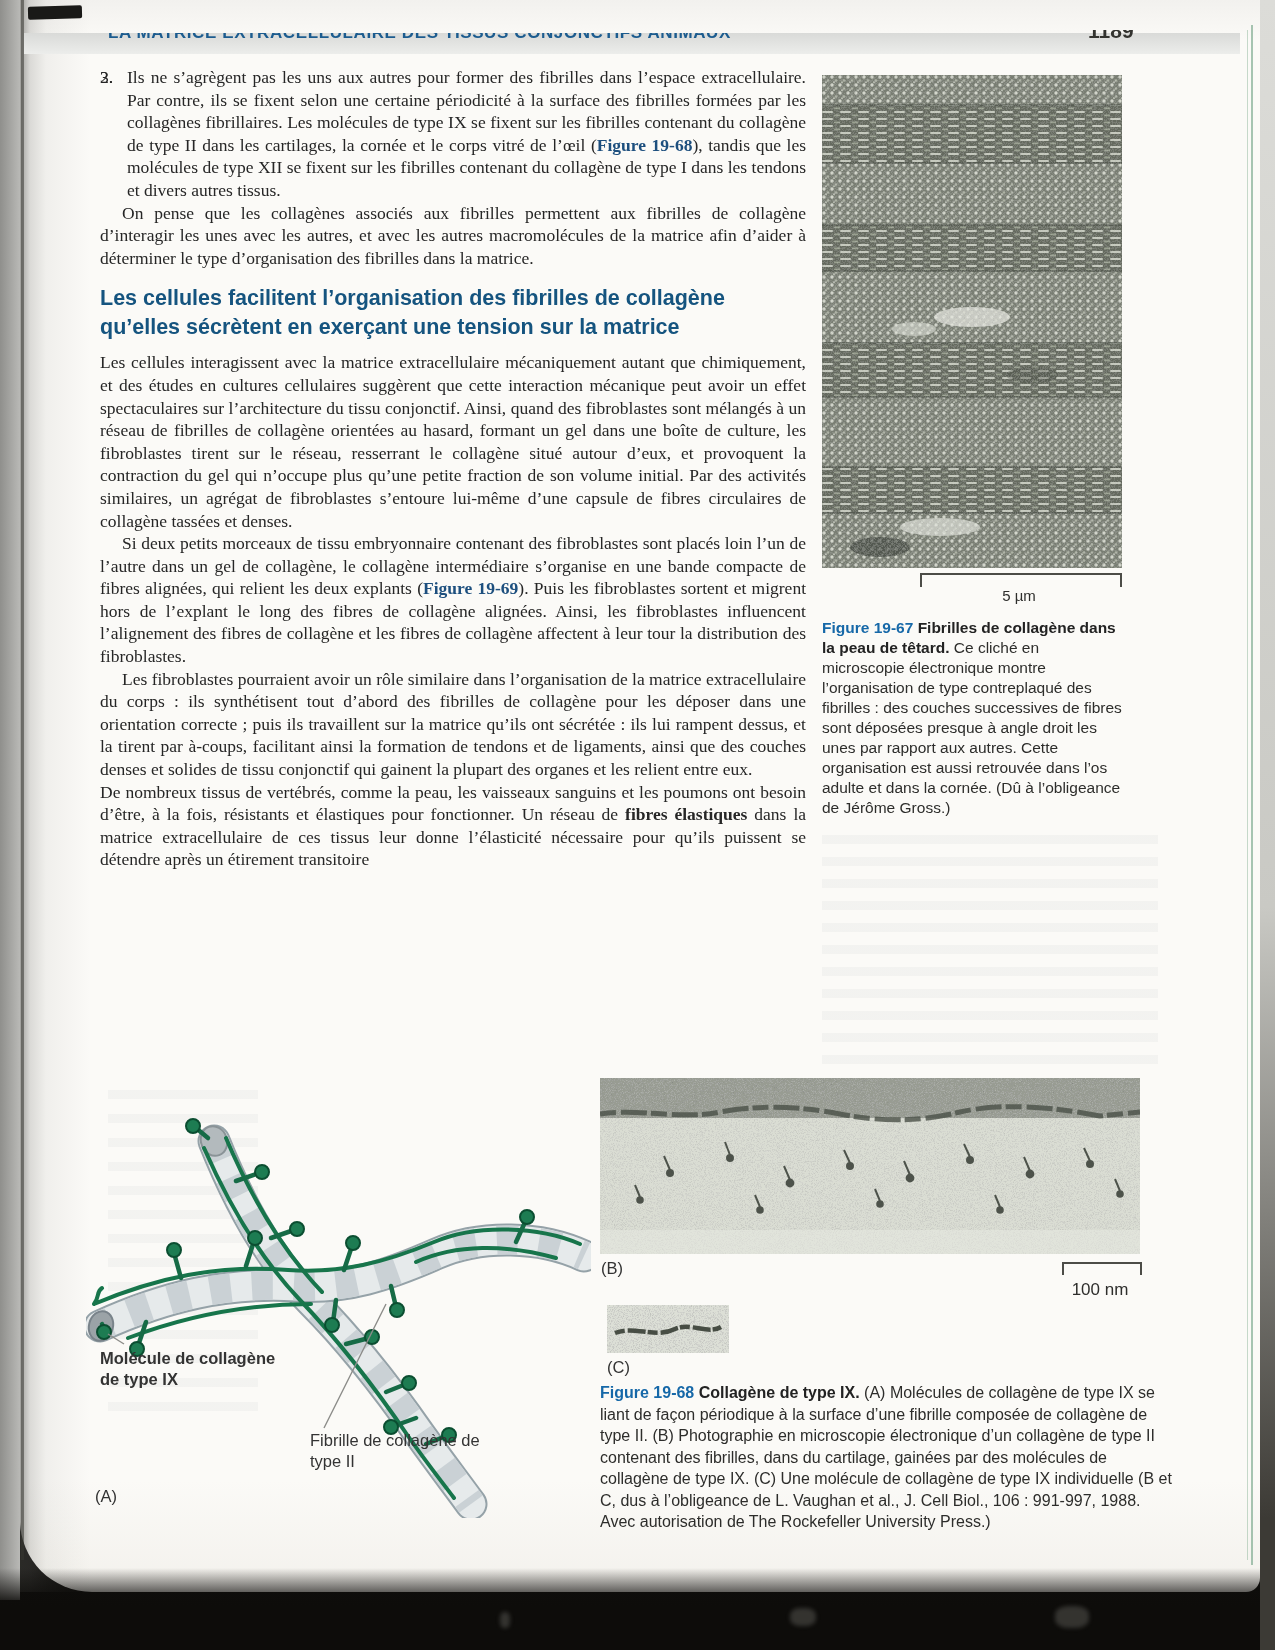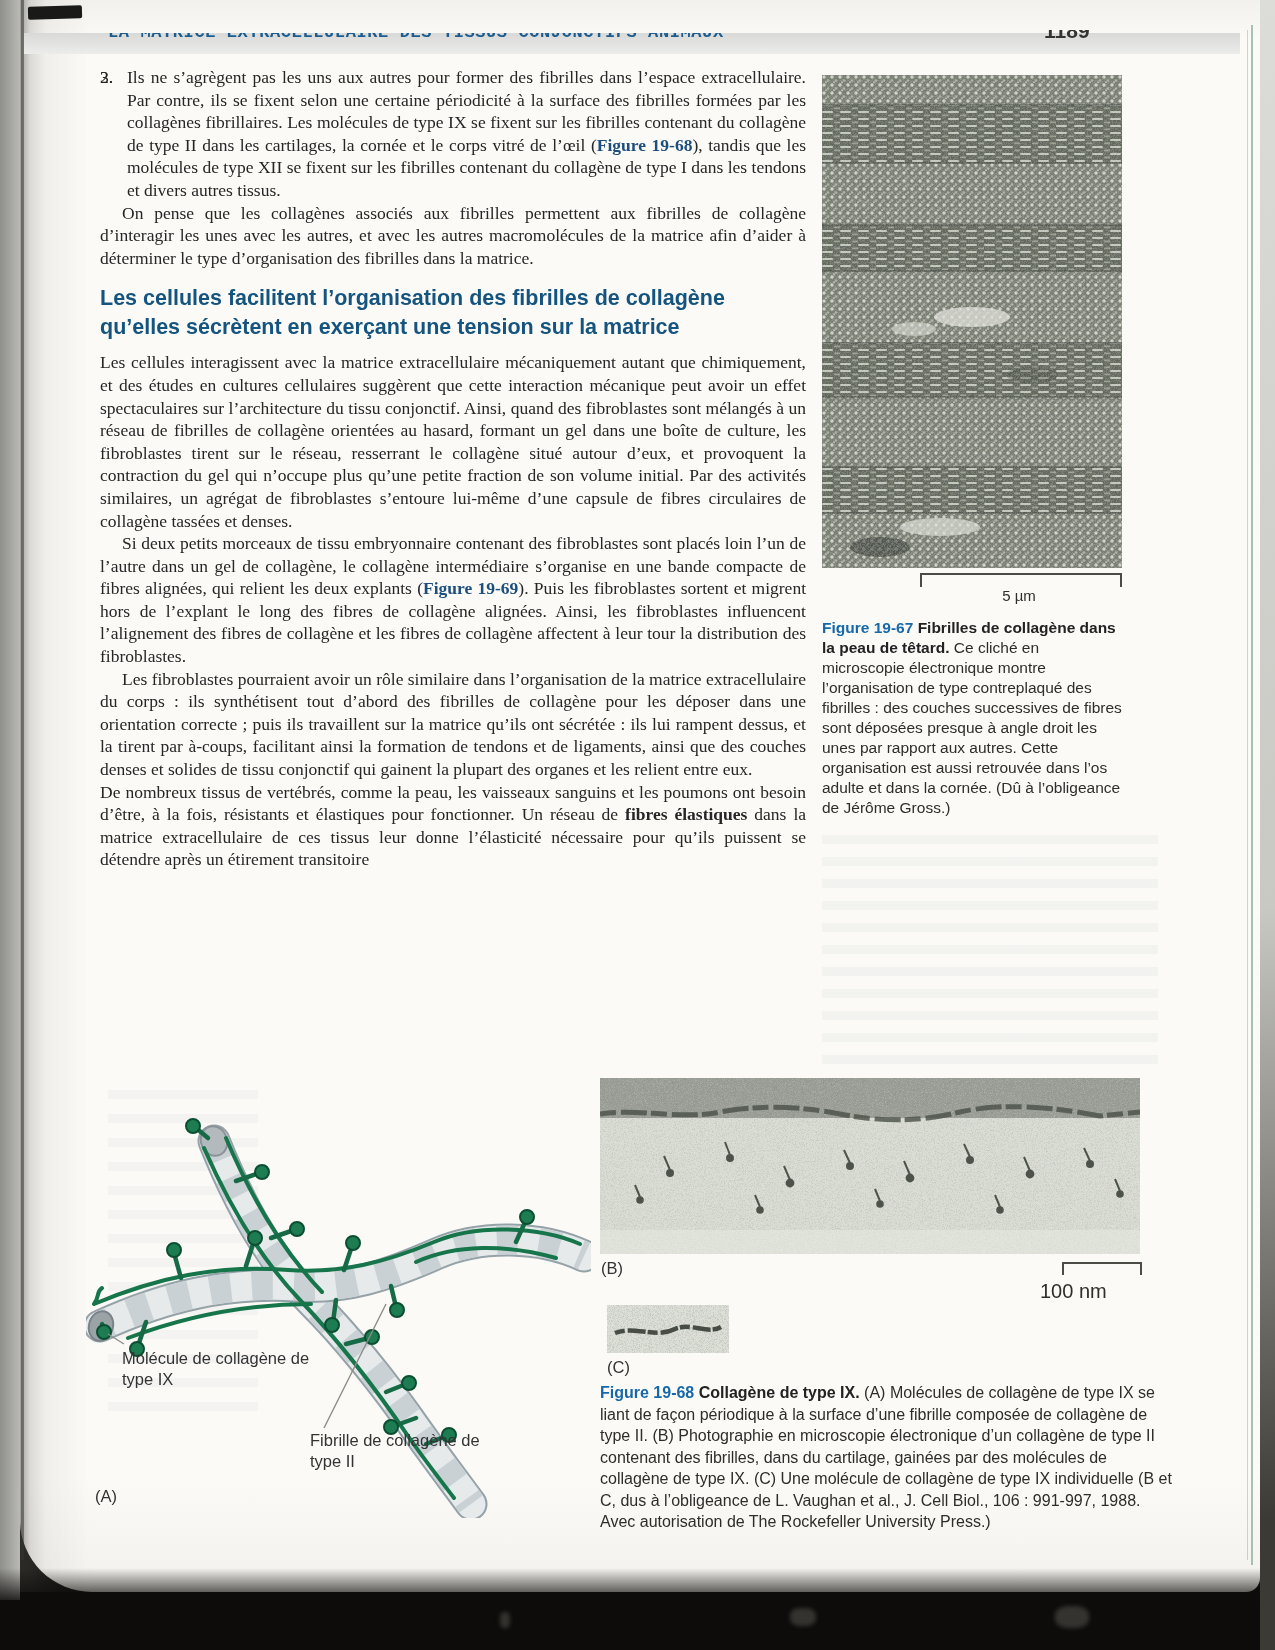--- a/index.html
+++ b/index.html
@@ -21,23 +21,23 @@
   #corner-mark{position:absolute;left:28px;top:6px;width:54px;height:13px;background:#191917;border-radius:2px;transform:rotate(-1.5deg);}
   #bottom-black{position:absolute;left:0;top:1560px;width:1275px;height:90px;
         background:linear-gradient(180deg,rgba(0,0,0,0) 0,rgba(10,9,8,0) 8px,#0d0c0a 46px);}
   .smudge{position:absolute;background:rgba(190,190,180,.22);filter:blur(2px);border-radius:40%;}
   
   #head-band{position:absolute;left:24px;top:33px;width:1216px;height:21px;
         background:linear-gradient(180deg,#d9dad8,#ecedeb);}
   .clip-top{position:absolute;overflow:hidden;}
   .clip-top > span{display:block;}
   #runhead{left:108px;top:33px;width:860px;height:16px;}
-  #runhead span{margin-top:-10px;font-family:Liberation Mono, monospace;font-weight:bold;
+  #runhead span{margin-top:-10px;font-family:Liberation Sans, sans-serif;font-weight:bold;
         font-size:17px;letter-spacing:.6px;color:#1c5c8f;white-space:nowrap;}
-  #pagenum{left:1044px;top:30px;width:80px;height:16px;}
+  #pagenum{left:1088px;top:30px;width:80px;height:16px;}
   #pagenum span{margin-top:-11px;font-family:"Liberation Sans",sans-serif;font-weight:bold;
         font-size:21px;color:#33332f;}
   
   #col-main{position:absolute;left:100px;top:66px;width:706px;color:#262626;
         font-size:17.5px;line-height:22.6px;text-align:justify;}
   .li{position:relative;padding-left:27px;}
   .li .num{position:absolute;left:0;top:0;}
   p.body{margin:0;}
   p.ind{text-indent:22px;}
   .figref{color:#1d4f7e;font-weight:bold;}
@@ -54,29 +54,29 @@
         font-family:"Liberation Sans",sans-serif;font-size:15.5px;line-height:20px;color:#2d2d2b;text-align:left;}
   .figlabel{color:#1668a8;font-weight:bold;margin-top:12px;}
   .figtitle{font-weight:bold;color:#222;}
   #bleed1{position:absolute;left:822px;top:835px;width:336px;height:240px;opacity:.9;
         background:repeating-linear-gradient(180deg, rgba(95,110,120,.06) 0 9px, rgba(0,0,0,0) 9px 22px);}
   #bleed2{position:absolute;left:108px;top:1090px;width:150px;height:330px;
         background:repeating-linear-gradient(180deg, rgba(95,110,120,.05) 0 9px, rgba(0,0,0,0) 9px 24px);}
   
   #figA-wrap{position:absolute;left:86px;top:1086px;width:505px;height:432px;}
   .anno{position:absolute;font-family:"Liberation Sans",sans-serif;font-size:16.5px;line-height:21px;color:#333;}
-  #lbl-molecule{left:122px;top:1348px;width:190px;}
+  #lbl-molecule{left:100px;top:1348px;width:190px;font-weight:bold;}
   #lbl-fibrille{left:310px;top:1430px;width:190px;}
   #lbl-panelA{left:95px;top:1486px;}
   #figB-wrap{position:absolute;left:600px;top:1078px;width:540px;height:176px;}
   #lbl-panelB{left:601px;top:1258px;}
   #scaleB-bar{position:absolute;left:1062px;top:1262px;width:76px;height:11px;
         border-top:2px solid #4c4c47;border-left:2px solid #4c4c47;border-right:2px solid #4c4c47;}
-  #scaleB-label{position:absolute;left:1040px;top:1280px;width:120px;text-align:left;
-        font-family:"Liberation Sans",sans-serif;font-size:20px;color:#2e2e2c;}
+  #scaleB-label{position:absolute;left:1040px;top:1280px;width:120px;text-align:center;
+        font-family:"Liberation Sans",sans-serif;font-size:17px;color:#2e2e2c;}
   #figC-wrap{position:absolute;left:607px;top:1305px;width:122px;height:48px;}
   #lbl-panelC{left:607px;top:1357px;}
   #fig68-caption{position:absolute;left:600px;top:1382px;width:578px;
         font-family:"Liberation Sans",sans-serif;font-size:16px;line-height:21.5px;color:#2d2d2b;text-align:left;}
 </style>
 </head>
 <body>
 
 <div id="scan">
   <div id="left-paper"></div>

